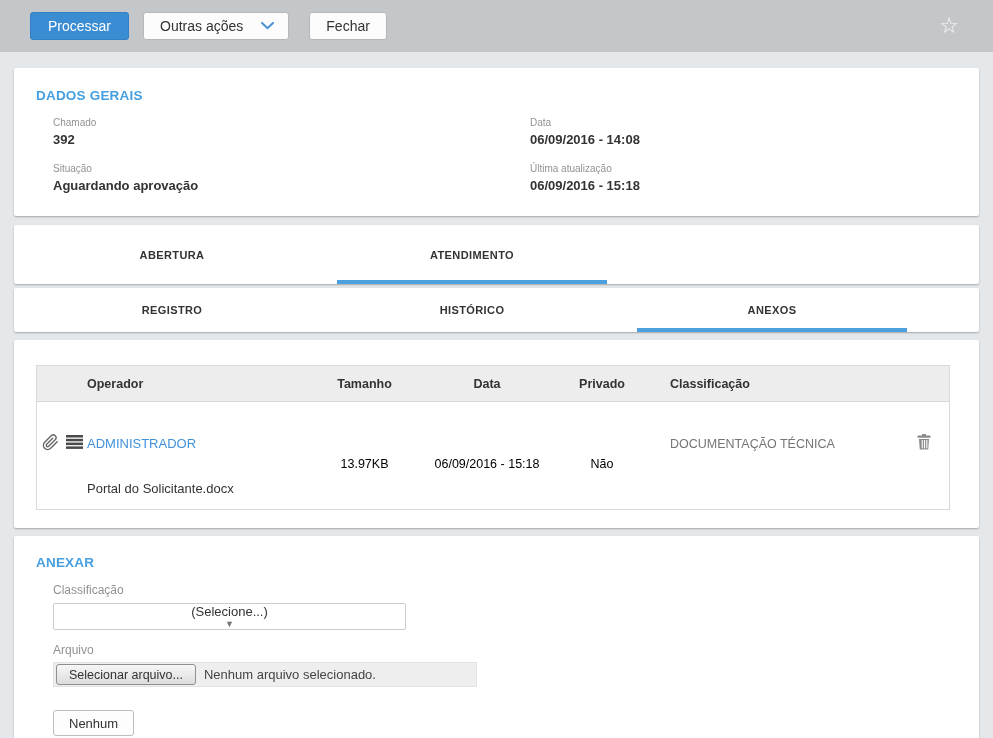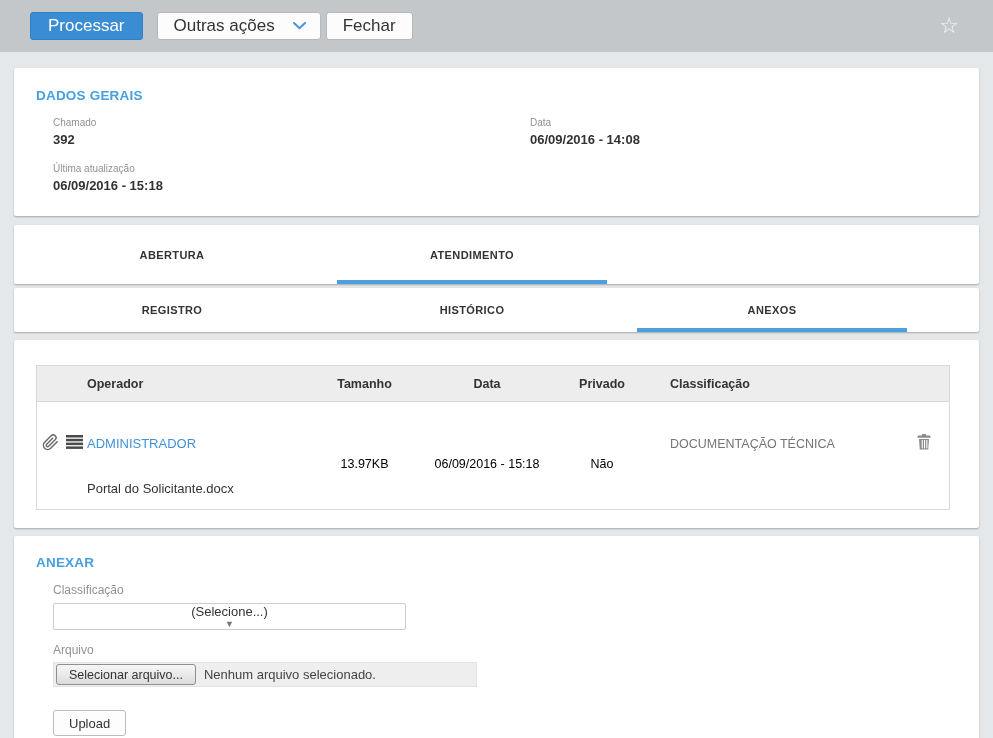--- a/index.html
+++ b/index.html
@@ -3,24 +3,24 @@
 <meta charset="utf-8">
 <style>
   * { margin:0; padding:0; box-sizing:border-box; }
   html,body { background:#e4e8ea; }
   .screen {
     position:relative; width:993px; height:738px; overflow:hidden;
     background:#e4e8ea; font-family:"Liberation Sans", sans-serif; color:#333;
   }
   
   .toolbar { height:52px; background:#c3c7c9; display:flex; align-items:center; padding:0 34px 0 30px; }
-  .btn { height:28px; border-radius:3px; font-size:17px; font-family:inherit; cursor:pointer; }
+  .btn { height:28px; border-radius:3px; font-size:14px; font-family:inherit; cursor:pointer; }
   .btn-primary { background:#3b8dd3; color:#fff; border:1px solid #3480c4; padding:0 17px; margin-right:14px; }
   .btn-default { background:#fcfcfc; color:#333; border:1px solid #b4b8ba; padding:0 16px; }
-  .btn-dropdown { display:flex; align-items:center; margin-right:5px; padding:0 14px 0 16px; }
+  .btn-dropdown { display:flex; align-items:center; margin-right:20px; padding:0 14px 0 16px; }
   .btn-dropdown .chev { margin-left:18px; display:flex; align-items:center; }
   .star { margin-left:auto; color:#f7fafa; font-size:22px; line-height:1; cursor:pointer; user-select:none; }
 
   
   .content { padding:16px 14px 0; }
   .panel { background:#fff; border-radius:2px; box-shadow:0 1px 2px rgba(0,0,0,0.28); }
   .section-title { color:#459fe0; font-size:13.5px; font-weight:bold; letter-spacing:0.2px; }
 
   .panel-dados { height:148px; margin-bottom:9px; padding:20px 22px; }
   .fields { padding-left:17px; margin-top:14px; display:grid; grid-template-columns:477px auto; }
@@ -87,20 +87,24 @@
     <section class="panel panel-dados">
       <h2 class="section-title">DADOS GERAIS</h2>
       <div class="fields">
         <div class="field">
           <div class="flabel">Chamado</div>
           <div class="fvalue">392</div>
         </div>
         <div class="field">
           <div class="flabel">Data</div>
           <div class="fvalue">06/09/2016 - 14:08</div>
+        </div>
+        <div class="field">
+          <div class="flabel">Situação</div>
+          <div class="fvalue">Aguardando aprovação</div>
         </div>
         <div class="field">
           <div class="flabel">Última atualização</div>
           <div class="fvalue">06/09/2016 - 15:18</div>
         </div>
       </div>
     </section>
 
     <nav class="panel tab-bar">
       <div class="tab">ABERTURA</div>
@@ -176,18 +180,18 @@
         <div class="form-label">Classificação</div>
         <div class="select">
           <span>(Selecione...)</span>
           <span class="caret">▼</span>
         </div>
         <div class="form-label">Arquivo</div>
         <div class="file-strip">
           <button class="file-btn">Selecionar arquivo...</button>
           <span class="file-status">Nenhum arquivo selecionado.</span>
         </div>
-        <button class="upload-btn">Upload</button>
+        <button class="upload-btn">Nenhum</button>
       </div>
     </section>
 
   </div>
 </div>
 
 </body></html>

